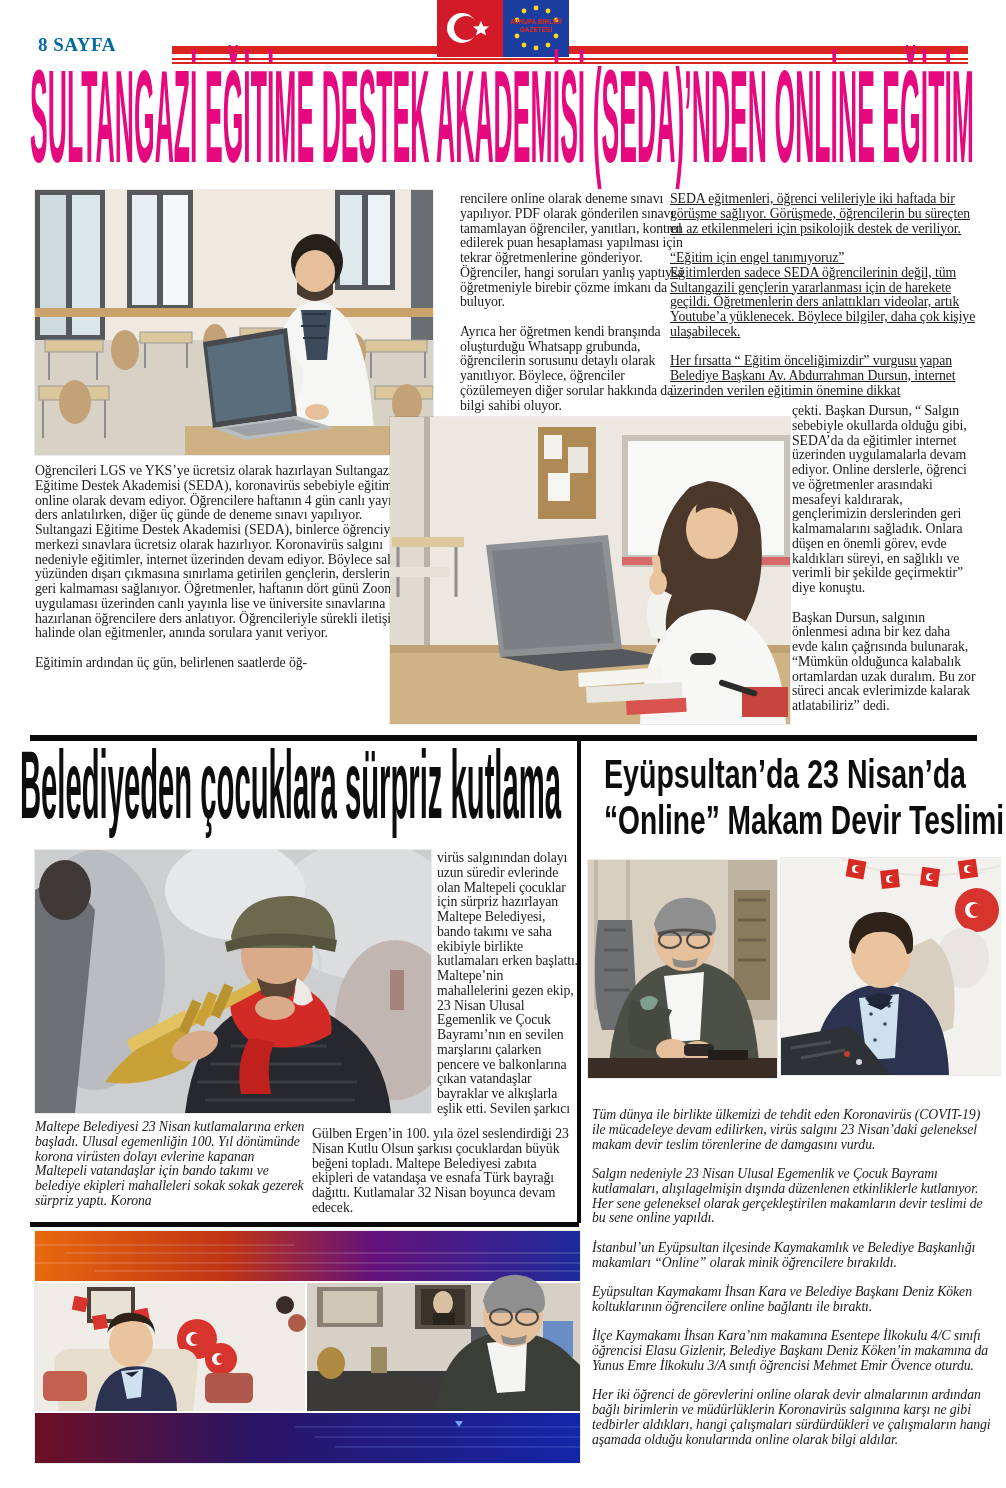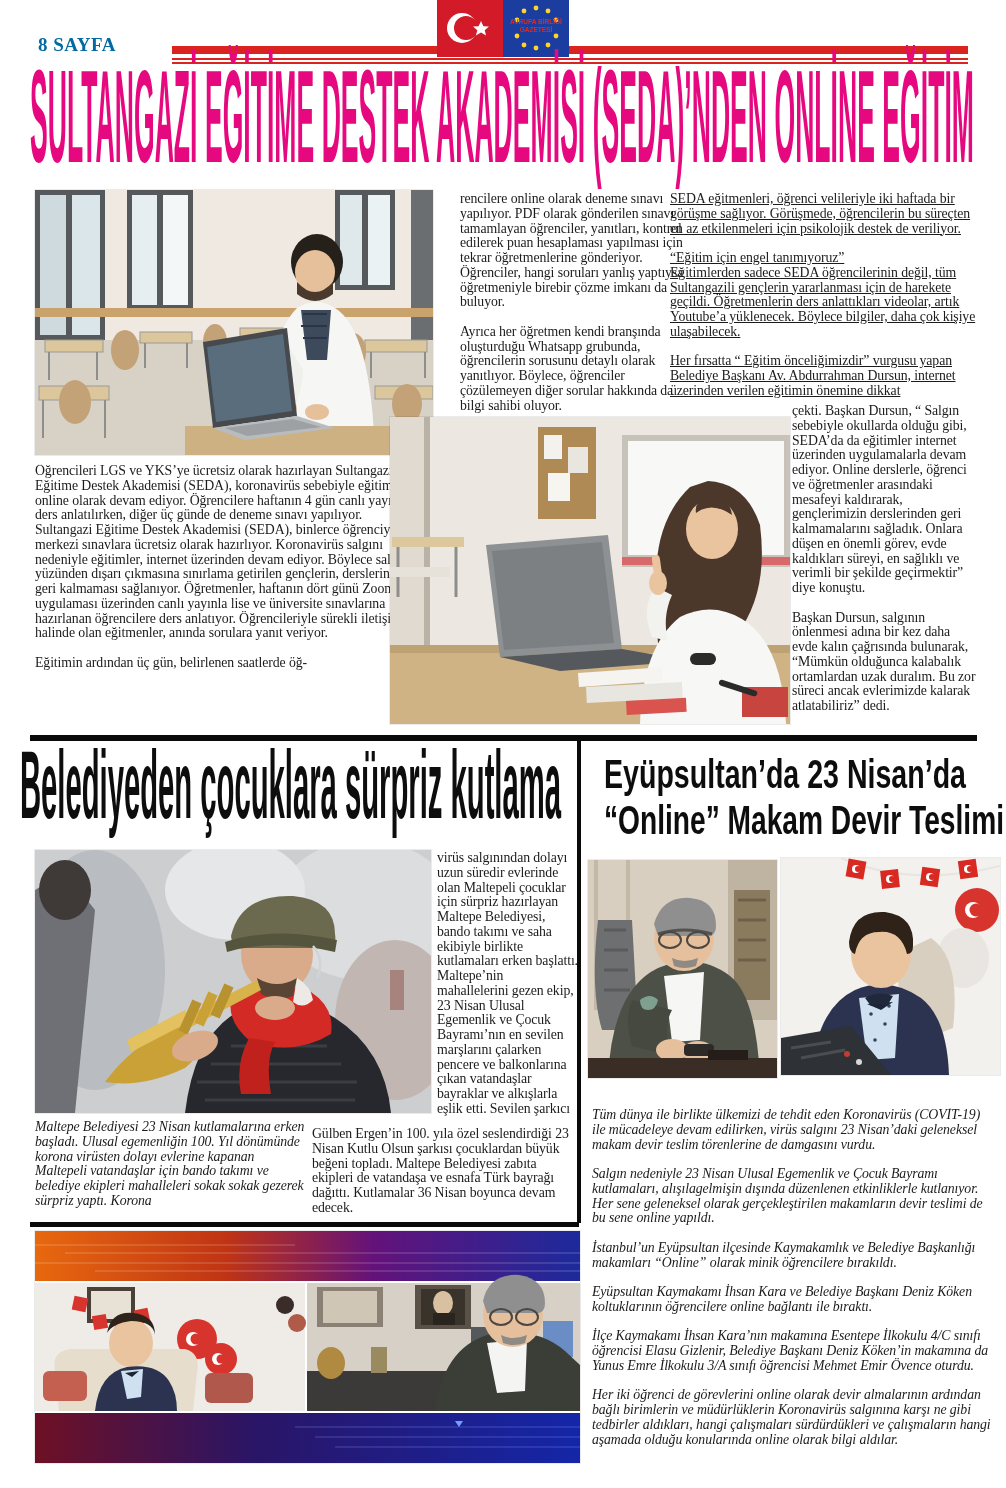--- a/index.html
+++ b/index.html
@@ -242,21 +242,21 @@
       <rect x="166" y="142" width="10" height="34" fill="#caa136" transform="rotate(24 171 159)"></rect>
       <rect x="182" y="134" width="10" height="34" fill="#b8922f" transform="rotate(24 187 151)"></rect>
       <ellipse cx="240" cy="158" rx="20" ry="12" fill="#d9ab8a"></ellipse>
       <ellipse cx="160" cy="196" rx="24" ry="14" fill="#d9ab8a" transform="rotate(-20 160 196)"></ellipse>
     </g>
   </svg>
 </div>
 
 <div class="abs bodytext" style="left:437px;top:851px;width:141px;height:268px;">virüs salgınından dolayı uzun süredir evlerinde olan Maltepeli çocuklar için sürpriz hazırlayan Maltepe Belediyesi, bando takımı ve saha ekibiyle birlikte kutlamaları erken başlattı. Maltepe’nin mahallelerini gezen ekip, 23 Nisan Ulusal Egemenlik ve Çocuk Bayramı’nın en sevilen marşlarını çalarken pencere ve balkonlarına çıkan vatandaşlar bayraklar ve alkışlarla eşlik etti. Sevilen şarkıcı</div>
 <div class="abs bodytext" style="left:35px;top:1120px;width:272px;height:100px;font-style:italic;">Maltepe Belediyesi 23 Nisan kutlamalarına erken başladı. Ulusal egemenliğin 100. Yıl dönümünde korona virüsten dolayı evlerine kapanan Maltepeli vatandaşlar için bando takımı ve belediye ekipleri mahalleleri sokak sokak gezerek sürpriz yaptı. Korona</div>
-<div class="abs bodytext" style="left:312px;top:1127px;width:266px;height:95px;">Gülben Ergen’in 100. yıla özel seslendirdiği 23 Nisan Kutlu Olsun şarkısı çocuklardan büyük beğeni topladı. Maltepe Belediyesi zabıta ekipleri de vatandaşa ve esnafa Türk bayrağı dağıttı. Kutlamalar 36 Nisan boyunca devam edecek.</div>
+<div class="abs bodytext" style="left:312px;top:1127px;width:266px;height:95px;">Gülben Ergen’in 100. yıla özel seslendirdiği 23 Nisan Kutlu Olsun şarkısı çocuklardan büyük beğeni topladı. Maltepe Belediyesi zabıta ekipleri de vatandaşa ve esnafa Türk bayrağı dağıttı. Kutlamalar 32 Nisan boyunca devam edecek.</div>
 
 <div class="abs photo" style="left:588px;top:860px;width:189px;height:218px;">
   <svg width="189" height="218" viewBox="0 0 189 218">
     <rect width="189" height="218" fill="#d9cfc0"></rect>
     <path d="M8 0 L8 150 M40 0 L40 140 M150 0 L150 120" stroke="#c4b8a6" stroke-width="4"></path>
     <rect x="140" y="0" width="49" height="160" fill="#bfb4a2"></rect>
     <rect x="146" y="30" width="36" height="110" fill="#8a7a5e"></rect>
     <path d="M150 40 l28 0 M150 60 l28 0 M150 80 l28 0 M150 100 l28 0" stroke="#6e6048" stroke-width="3"></path>
 
     <path d="M10 60 Q2 130 14 170 L50 170 L44 60 Z" fill="#6d6f71"></path>

